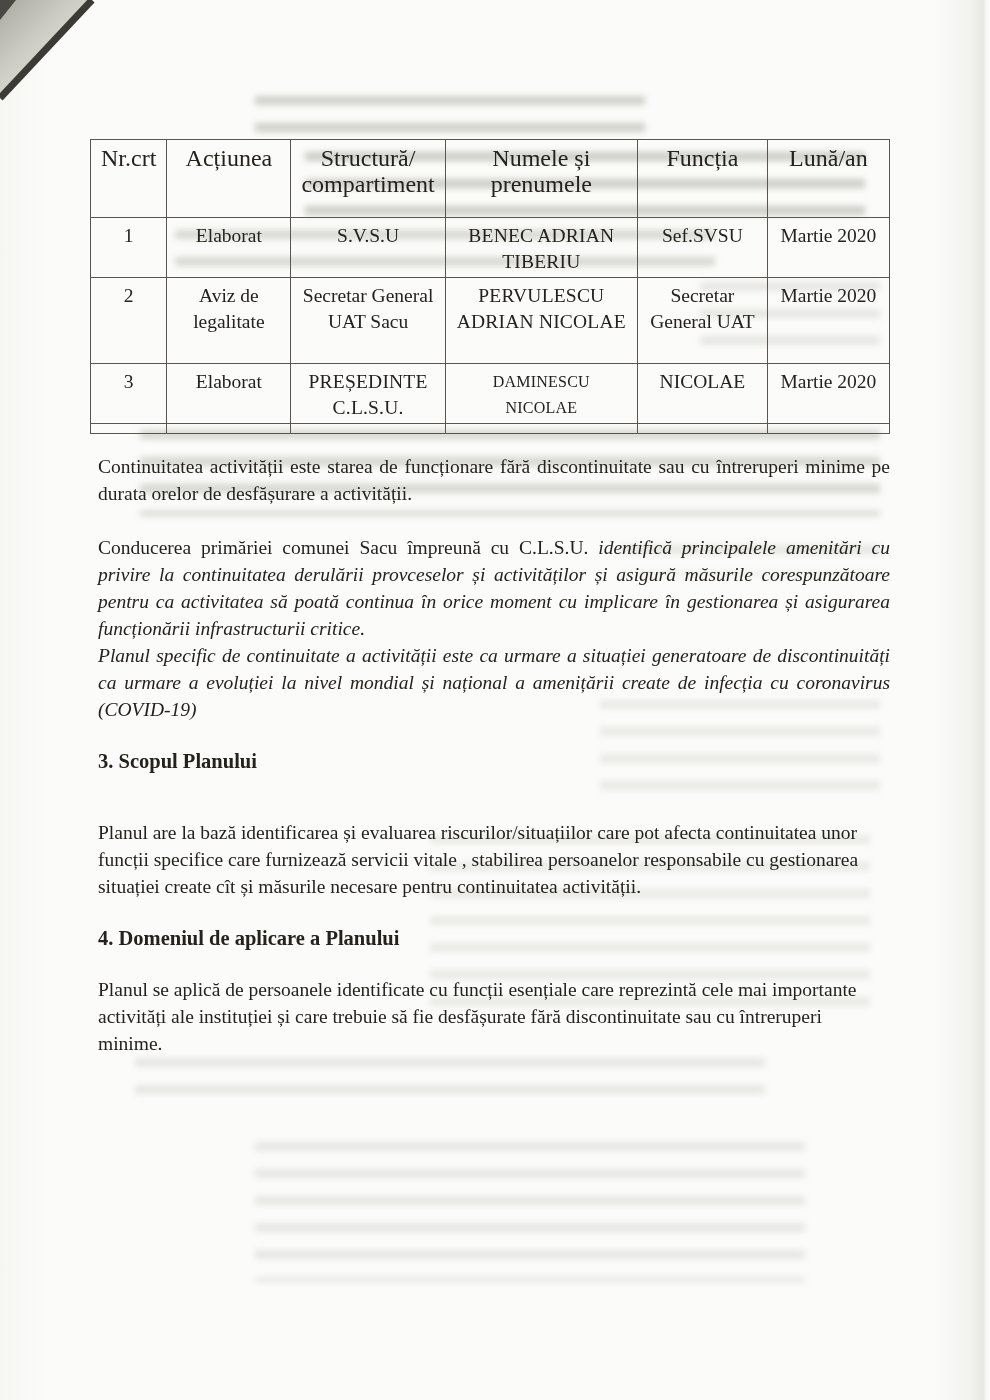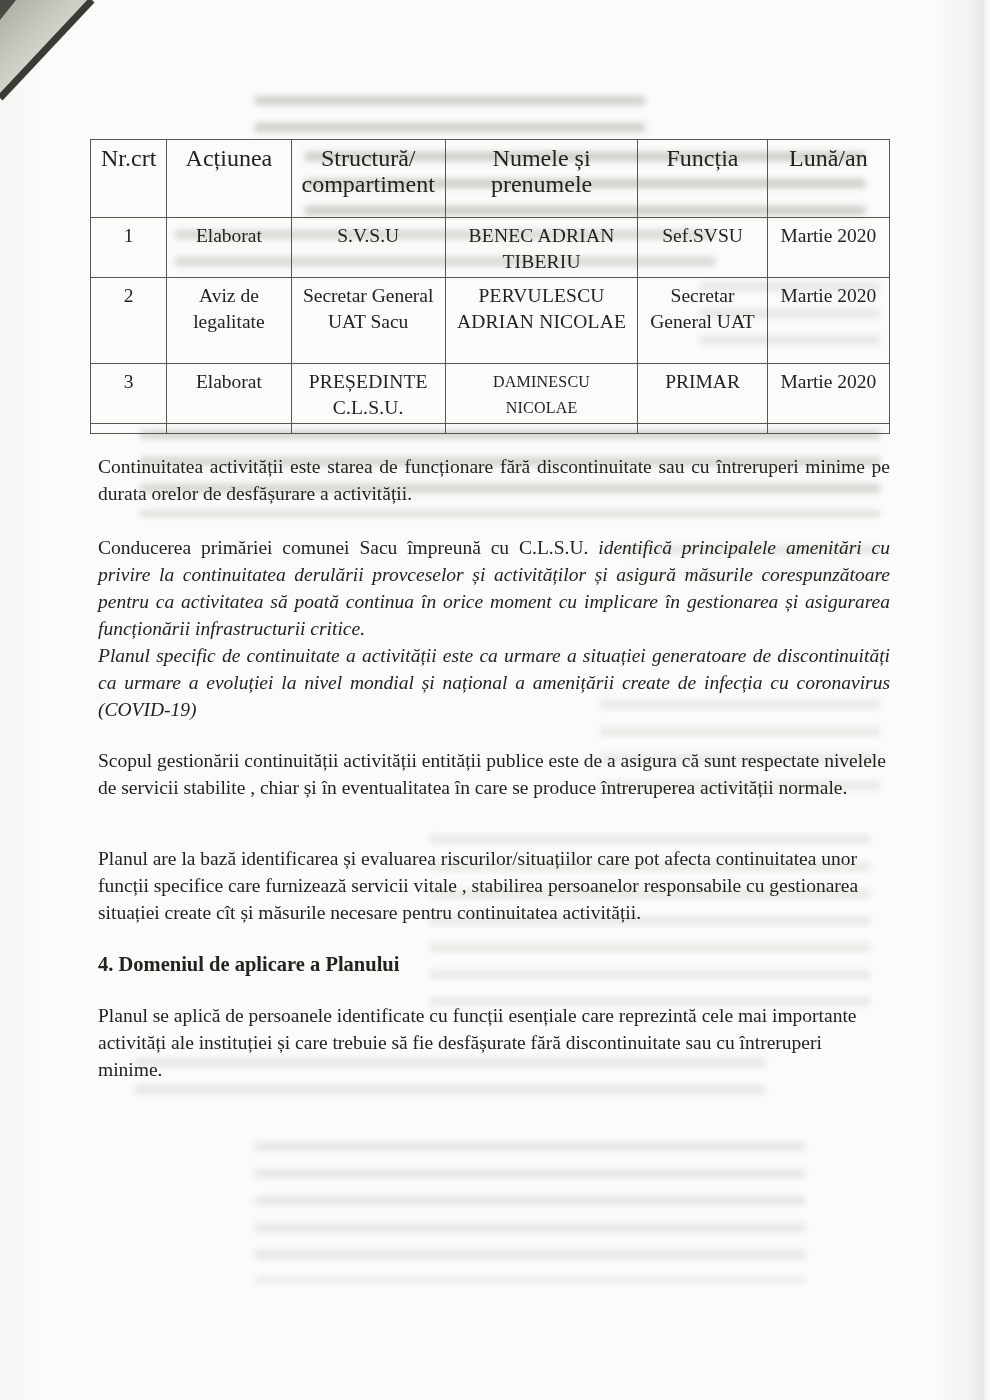--- a/index.html
+++ b/index.html
@@ -109,43 +109,43 @@
         <td>Secretar General UAT Sacu</td>
         <td class="caps">PERVULESCU ADRIAN NICOLAE</td>
         <td>Secretar General UAT</td>
         <td>Martie 2020</td>
       </tr>
       <tr class="r3">
         <td>3</td>
         <td>Elaborat</td>
         <td class="caps">PREȘEDINTE C.L.S.U.</td>
         <td class="caps" style="font-size:16px">DAMINESCU NICOLAE</td>
-        <td>PRIMAR</td>
+        <td>NICOLAE</td>
         <td>Martie 2020</td>
       </tr>
       <tr class="rf">
         <td></td>
             <td></td>
             <td></td>
         <td></td>
             <td></td>
             <td></td>
       </tr>
     </tbody>
       </table>
 
 
     <div class="p just" style="margin-top:19px">Continuitatea activității este starea de funcționare fără discontinuitate sau cu întreruperi minime pe durata orelor de desfășurare a activității.</div>
 
     <div class="p just" style="margin-top:27px"><span>Conducerea primăriei comunei Sacu împreună cu C.L.S.U. </span><span class="ital">identifică principalele amenitări cu privire la continuitatea derulării provceselor și activităților și asigură măsurile corespunzătoare pentru ca activitatea să poată continua în orice moment cu implicare în gestionarea și asigurarea funcționării infrastructurii critice.</span></div>
 
     <div class="p just ital" style="">Planul specific de continuitate a activității este ca urmare a situației generatoare de discontinuități ca urmare a evoluției la nivel mondial și național a amenițării create de infecția cu coronavirus (COVID-19)</div>
 
+    <div class="h" style="margin-top:24px">3. Scopul Planului</div>
 
-    <div class="p" style="margin-top:24px">Scopul gestionării continuității activității entității publice este de a asigura că sunt respectate nivelele de servicii stabilite , chiar și în eventualitatea în care se produce întreruperea activității normale.</div>
 
     <div class="p" style="margin-top:44px">Planul are la bază identificarea și evaluarea riscurilor/situațiilor care pot afecta continuitatea unor funcții specifice care furnizează servicii vitale , stabilirea persoanelor responsabile cu gestionarea situației create cît și măsurile necesare pentru continuitatea activității.</div>
 
     <div class="h" style="margin-top:24px">4. Domeniul de aplicare a Planului</div>
 
     <div class="p" style="margin-top:24px">Planul se aplică de persoanele identificate cu funcții esențiale care reprezintă cele mai importante activități ale instituției și care trebuie să fie desfășurate fără discontinuitate sau cu întreruperi minime.</div>
 
 
   </div>
 </div>

